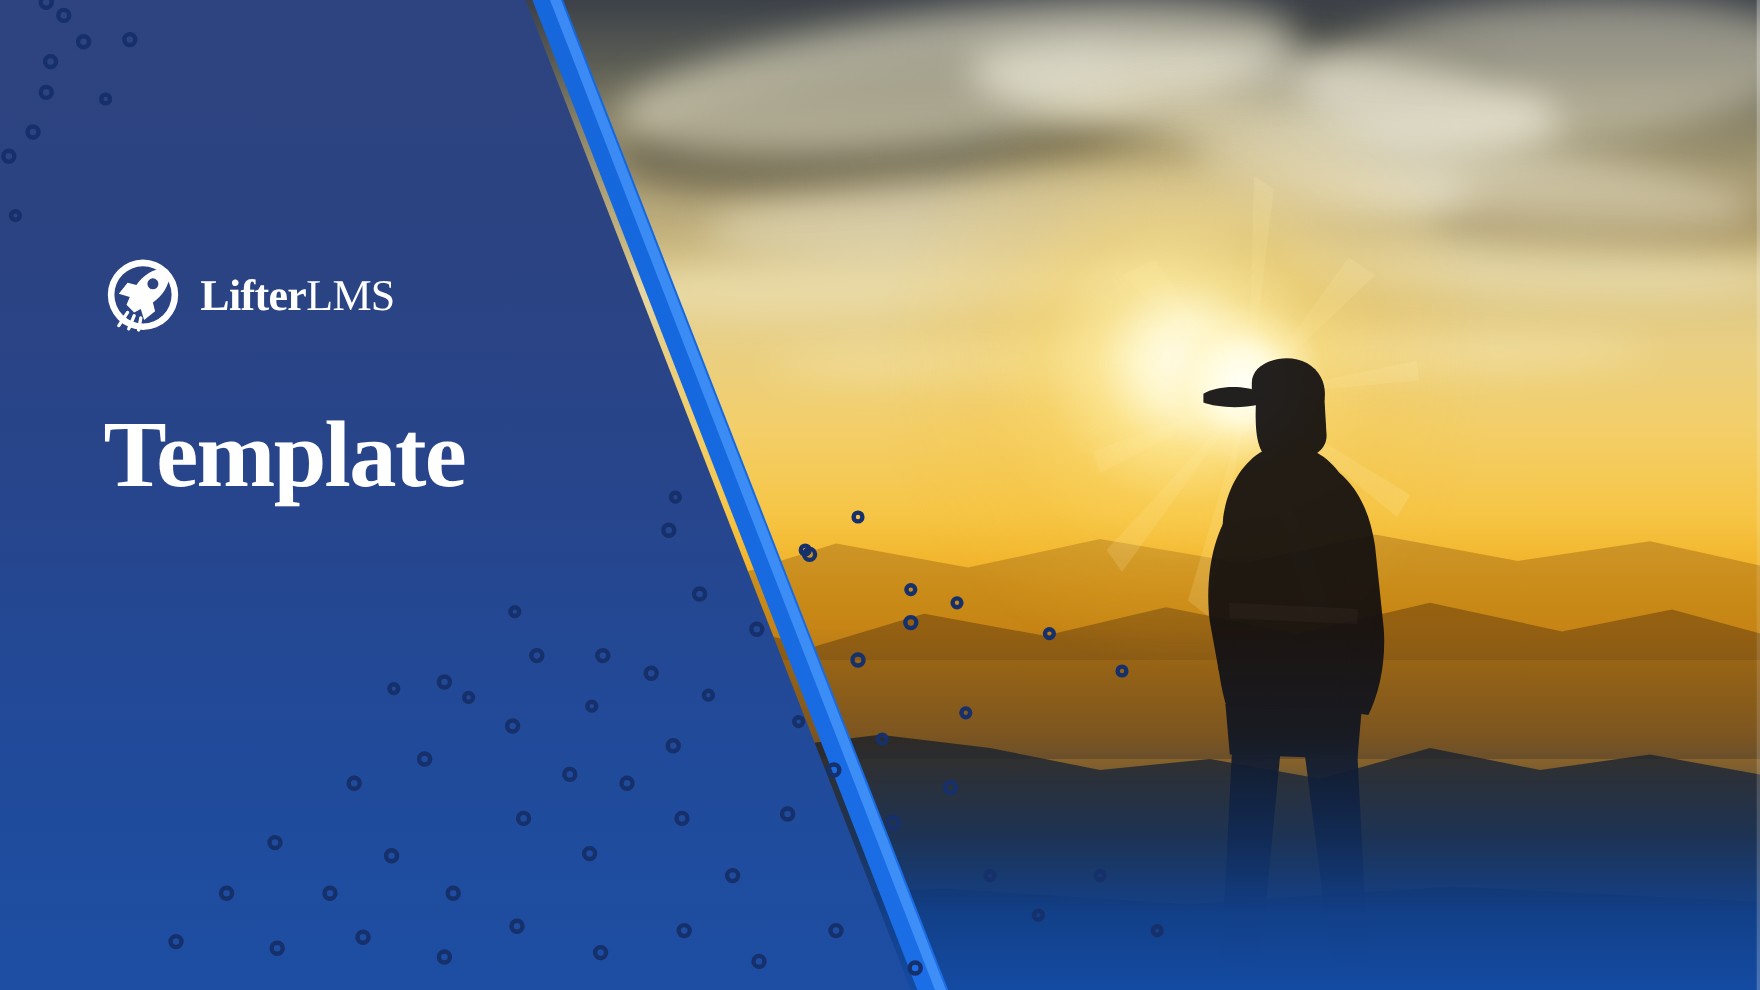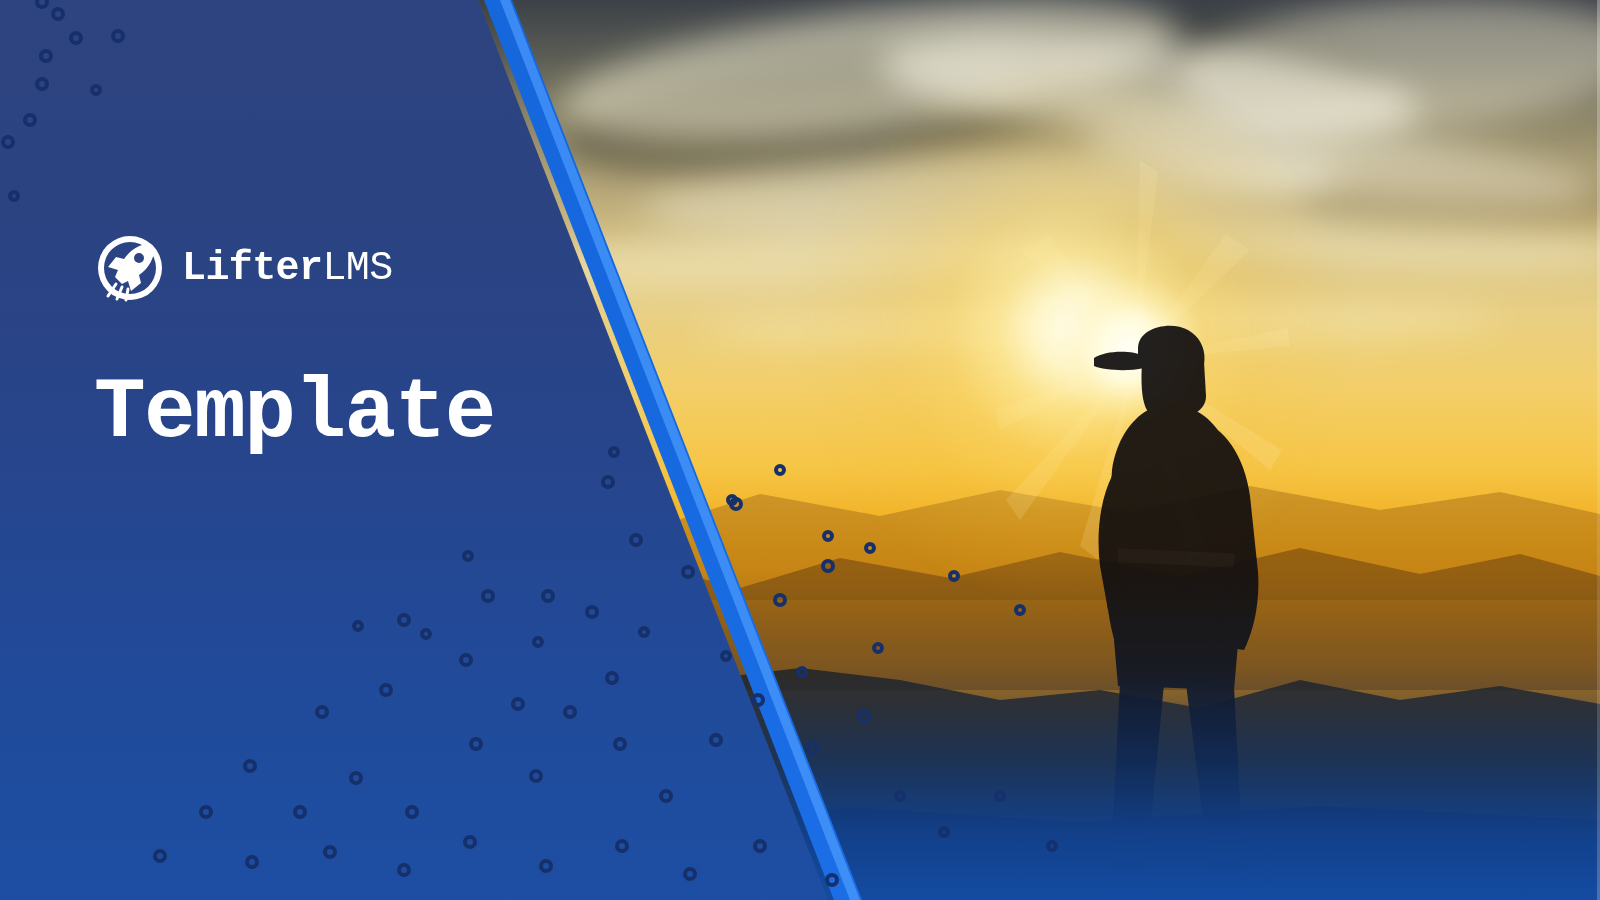--- a/index.html
+++ b/index.html
@@ -5,21 +5,21 @@
   html, body {
     margin: 0;
     padding: 0;
     background: #ffffff;
   }
   #stage {
     position: relative;
     width: 1600px;
     height: 900px;
     overflow: hidden;
-    font-family: Liberation Mono, monospace;
+    font-family: Liberation Serif, serif;
     background: #a16207;
   }
 
   
   .photo {
     position: absolute;
     inset: 0;
     overflow: hidden;
   }
   

